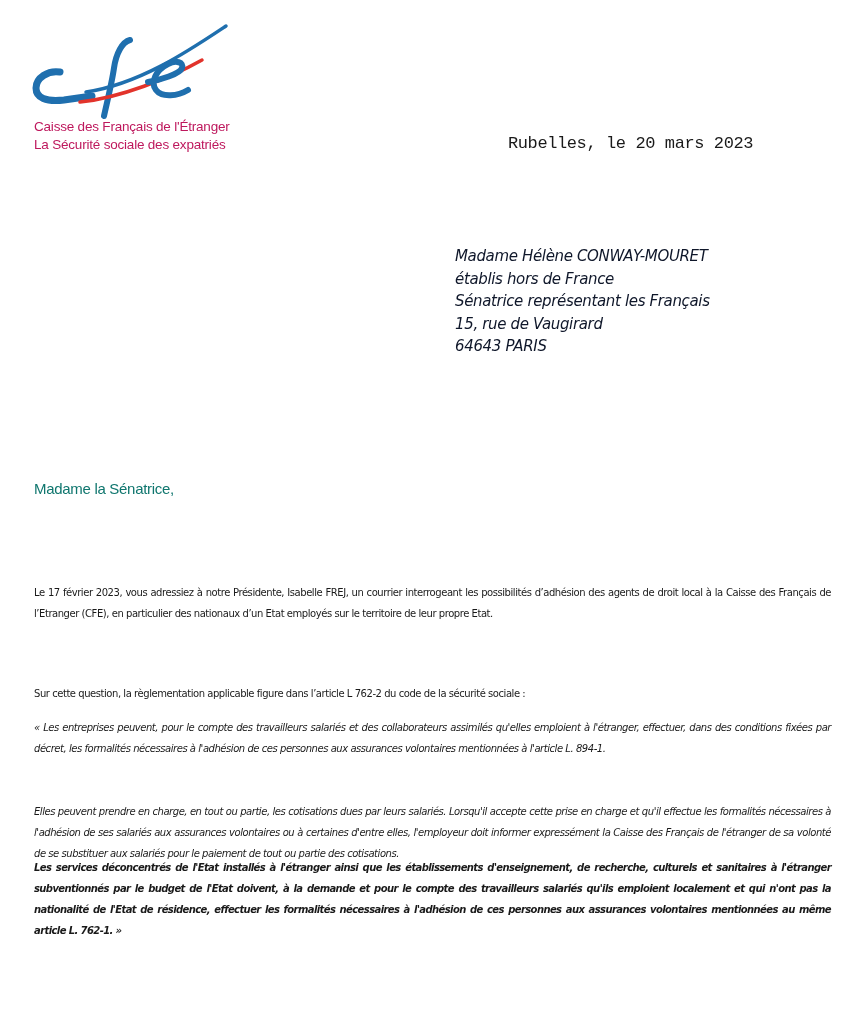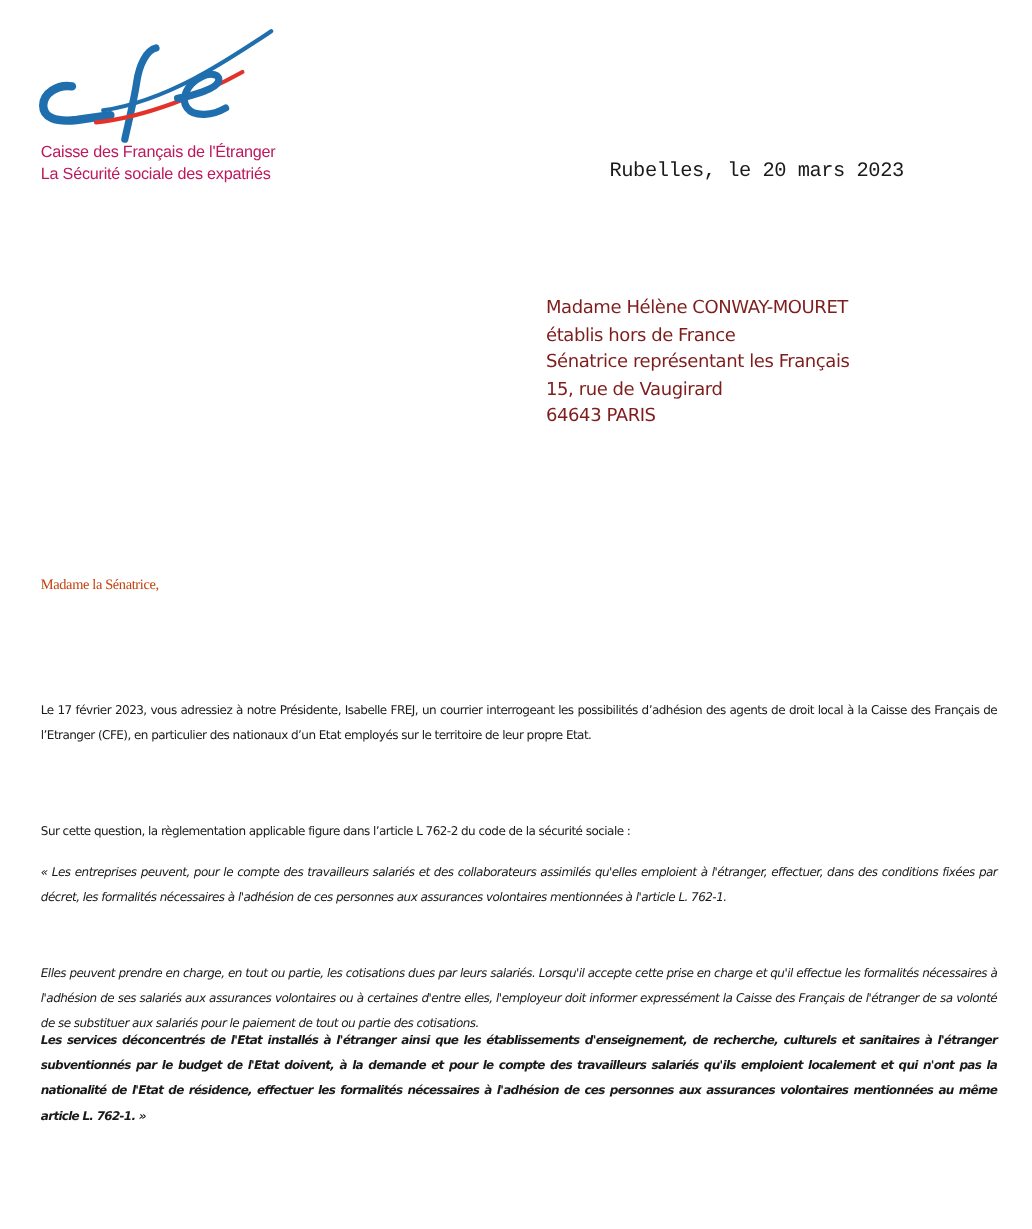--- a/index.html
+++ b/index.html
@@ -14,26 +14,26 @@
       color: #be185d; letter-spacing: -0.2px;
     }
     .date {
       position: absolute; left: 508px; top: 134px;
       font-family: Liberation Mono, monospace; font-size: 17px; color: #1a1a1a;
       letter-spacing: -0.4px;
     }
     .address {
       position: absolute; left: 455px; top: 245px;
       font-family: "DejaVu Sans", sans-serif; font-size: 15px; line-height: 22.5px;
-      color: #7f1d1d; letter-spacing: -0.35px;
+      color: #0f172a; letter-spacing: -0.35px; font-style: italic;
     }
     .address div { white-space: nowrap; }
     .salutation {
       position: absolute; left: 34px; top: 480px;
-      font-family: Liberation Serif, serif; font-size: 12px; color: #c2410c;
+      font-family: Liberation Sans, sans-serif; font-size: 15px; color: #0f766e;
       letter-spacing: -0.3px;
     }
     .body-text {
       position: absolute; left: 34px; width: 797px;
       font-family: "DejaVu Sans", sans-serif; font-size: 10px; line-height: 21px;
       color: #1a1a1a; text-align: justify; letter-spacing: -0.45px;
     }
     .p1 { top: 582px; }
     .p2 { top: 683px; }
     .q1 { top: 717px; font-style: italic; }
@@ -69,15 +69,15 @@
   <div>établis hors de France</div>
   <div>Sénatrice représentant les Français</div>
   <div>15, rue de Vaugirard</div>
   <div>64643 PARIS</div>
 </div>
 
 <div class="salutation">Madame la Sénatrice,</div>
 
 <div class="body-text p1">Le 17 février 2023, vous adressiez à notre Présidente, Isabelle FREJ, un courrier interrogeant les possibilités d’adhésion des agents de droit local à la Caisse des Français de l’Etranger (CFE), en particulier des nationaux d’un Etat employés sur le territoire de leur propre Etat.</div>
 <div class="body-text p2">Sur cette question, la règlementation applicable figure dans l’article L 762-2 du code de la sécurité sociale :</div>
-<div class="body-text q1">« Les entreprises peuvent, pour le compte des travailleurs salariés et des collaborateurs assimilés qu'elles emploient à l'étranger, effectuer, dans des conditions fixées par décret, les formalités nécessaires à l'adhésion de ces personnes aux assurances volontaires mentionnées à l'article L. 762-1.</div>
+<div class="body-text q1">« Les entreprises peuvent, pour le compte des travailleurs salariés et des collaborateurs assimilés qu'elles emploient à l'étranger, effectuer, dans des conditions fixées par décret, les formalités nécessaires à l'adhésion de ces personnes aux assurances volontaires mentionnées à l'article L. 894-1.</div>
 <div class="body-text q2">Elles peuvent prendre en charge, en tout ou partie, les cotisations dues par leurs salariés. Lorsqu'il accepte cette prise en charge et qu'il effectue les formalités nécessaires à l'adhésion de ses salariés aux assurances volontaires ou à certaines d'entre elles, l'employeur doit informer expressément la Caisse des Français de l'étranger de sa volonté de se substituer aux salariés pour le paiement de tout ou partie des cotisations.</div>
 <div class="body-text q3">Les services déconcentrés de l'Etat installés à l'étranger ainsi que les établissements d'enseignement, de recherche, culturels et sanitaires à l'étranger subventionnés par le budget de l'Etat doivent, à la demande et pour le compte des travailleurs salariés qu'ils emploient localement et qui n'ont pas la nationalité de l'Etat de résidence, effectuer les formalités nécessaires à l'adhésion de ces personnes aux assurances volontaires mentionnées au même article L. 762-1. »</div>
 
 </body></html>

